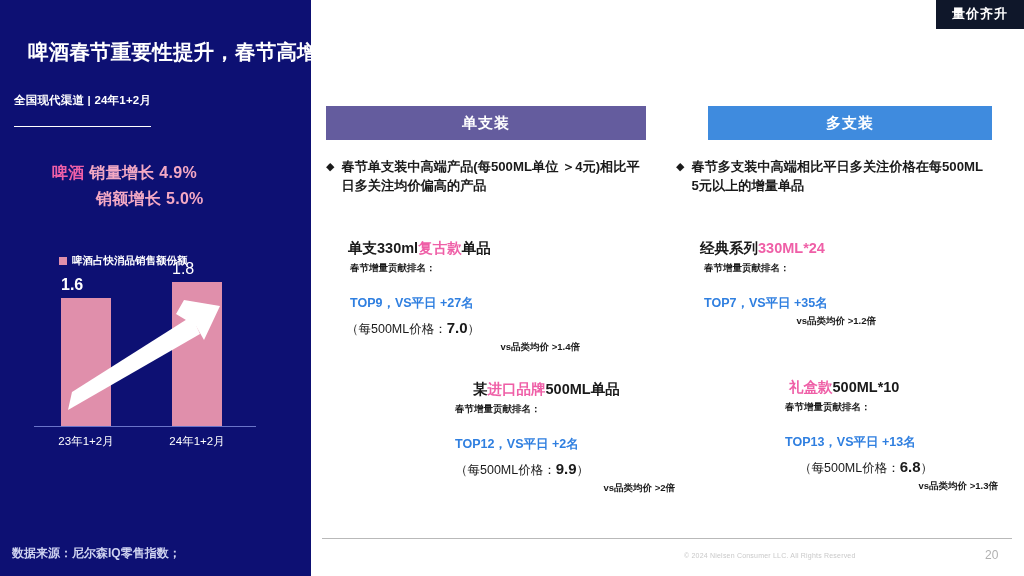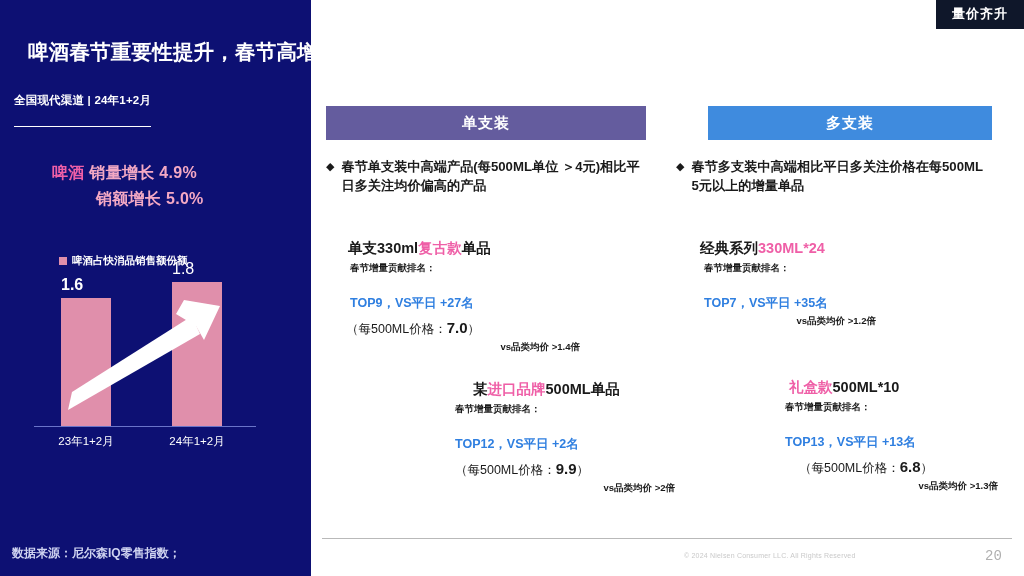--- a/index.html
+++ b/index.html
@@ -135,21 +135,21 @@
   
   .foot-rule{
     position:absolute;left:322px;top:538px;width:690px;height:1px;background:#b9b9b9;
   }
   .copyright{
     position:absolute;left:684px;top:552px;
     font-size:7px;color:#c9c9c9;white-space:nowrap;letter-spacing:.2px;
   }
   .pagenum{
     position:absolute;left:985px;top:548px;
-    font-size:14px;color:#b0b0b0;font-family:Liberation Mono, monospace;
+    font-size:12px;color:#b0b0b0;
   }
 </style>
 </head>
 <body>
 
 <div class="slide">
 
   <div class="left-panel"></div>
 
   <div class="kicker">全国现代渠道 | 24年1+2月</div>

